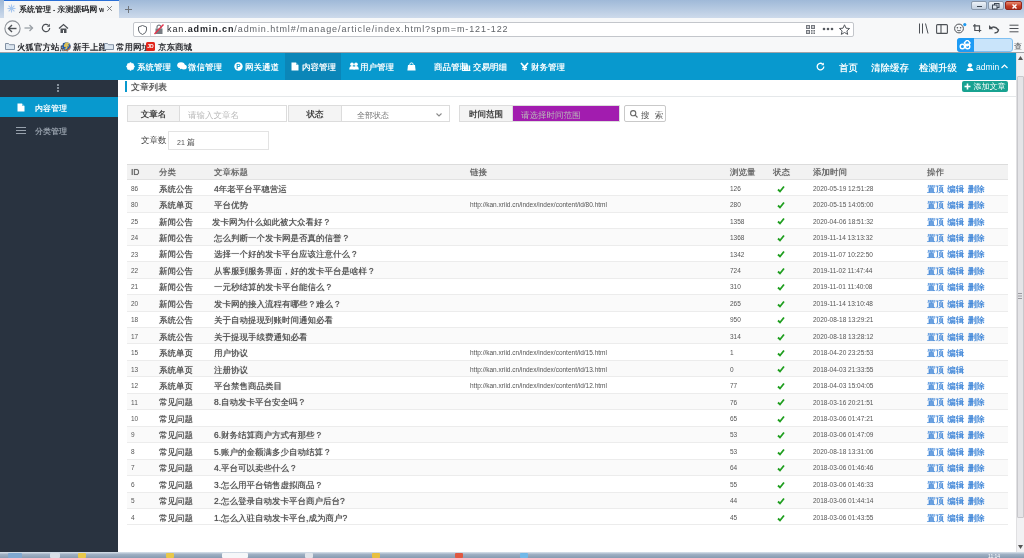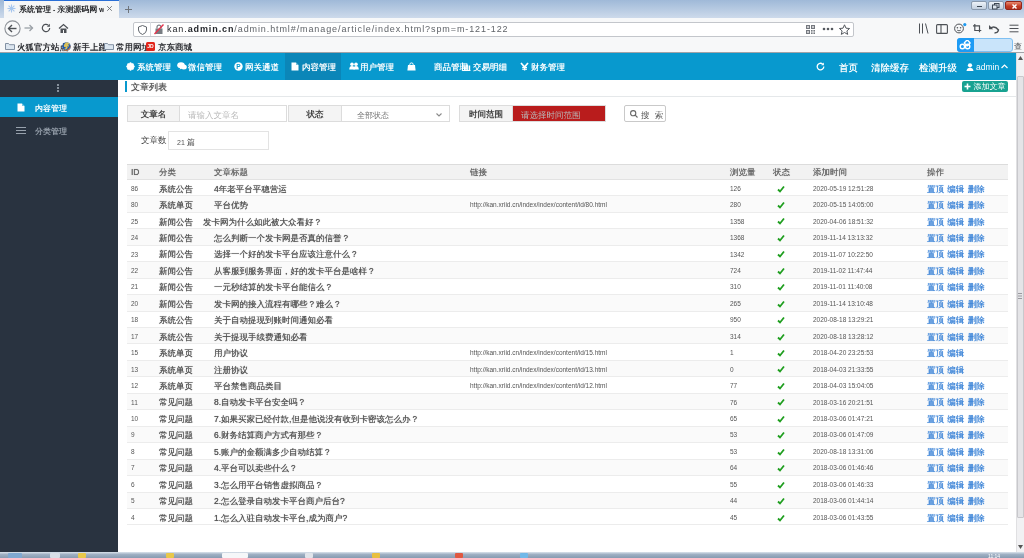--- a/index.html
+++ b/index.html
@@ -337,21 +337,21 @@
       <span style="position:absolute;left:8px;top:4px;font-size:8.5px;color:#b9b9b9">请输入文章名</span>
     </div>
 <div class="abs" style="left:288px;top:105px;width:54px;height:16.5px;background:#f4f4f4;border:1px solid #dcdcdc;font-size:8.5px;font-weight:bold;color:#444;text-align:center;line-height:16px">状态</div>
 <div class="abs" style="left:341px;top:105px;width:109px;height:16.5px;background:#fff;border:1px solid #dcdcdc">
       <span style="position:absolute;left:15px;top:4px;font-size:8px;color:#777">全部状态</span>
       <svg width="6" height="4" viewBox="0 0 6 4" style="position:absolute;right:7px;top:6.5px">
         <path d="M0.5 0.5 L3 3 L5.5 0.5" stroke="#8a8a8a" stroke-width="1.1" fill="none"></path>
       </svg>
     </div>
 <div class="abs" style="left:459px;top:105px;width:54px;height:16.5px;background:#f4f4f4;border:1px solid #dcdcdc;font-size:8.5px;font-weight:bold;color:#444;text-align:center;line-height:16px">时间范围</div>
-<div class="abs" style="left:512px;top:105px;width:94px;height:16.5px;background:#b91c1c;border:1px solid #dcdcdc">
+<div class="abs" style="left:512px;top:105px;width:108px;height:16.5px;background:#a21caf;border:1px solid #dcdcdc">
       <span style="position:absolute;left:8px;top:4px;font-size:8.5px;color:#b9b9b9">请选择时间范围</span>
     </div>
 <div class="abs" style="left:624px;top:105px;width:42px;height:16.5px;background:#fff;border:1px solid #c9c9c9;border-radius:2px">
       <svg width="8" height="8" viewBox="0 0 8 8" style="position:absolute;left:5px;top:4px">
         <circle cx="3.2" cy="3.2" r="2.6" fill="none" stroke="#666" stroke-width="1.1"></circle>
         <line x1="5.2" y1="5.2" x2="7.5" y2="7.5" stroke="#666" stroke-width="1.1"></line>
       </svg>
       <span style="position:absolute;left:16px;top:4px;font-size:8.5px;color:#555;letter-spacing:1.5px">搜 索</span>
     </div>
 <div class="abs" style="left:141px;top:135px;font-size:8.5px;color:#444;font-weight:normal">文章数</div>
@@ -388,21 +388,21 @@
 <div class="abs" style="left:777px;top:200.95px">
       <svg width="8" height="8" viewBox="0 0 8 8" style="">
         <path d="M1 4.5 L3 6.5 L7 1.5" stroke="#1f9e1f" stroke-width="1.8" fill="none"></path>
       </svg>
     </div>
 <div class="abs" style="left:813px;top:201.15px;font-size:6.5px;color:#555;white-space:nowrap">2020-05-15 14:05:00</div>
 <div class="abs" style="left:927px;top:200.05px;font-size:8.5px;color:#3f86d8;white-space:nowrap;word-spacing:1px;text-shadow:0 0 0.7px currentColor">置顶 编辑 删除</div>
 <div class="abs" style="left:127px;top:212.90px;width:881px;height:16.45px;background:#fff;border-bottom:1px solid #ececec"></div>
 <div class="abs" style="left:131px;top:217.60px;font-size:6.5px;color:#555">25</div>
 <div class="abs" style="left:159px;top:216.50px;font-size:8.5px;color:#555;white-space:nowrap;text-shadow:0 0 0.7px currentColor">新闻公告</div>
-<div class="abs" style="left:203px;top:216.50px;font-size:8.5px;color:#555;white-space:nowrap;text-shadow:0 0 0.7px currentColor">发卡网为什么如此被大众看好？</div>
+<div class="abs" style="left:212px;top:216.50px;font-size:8.5px;color:#555;white-space:nowrap;text-shadow:0 0 0.7px currentColor">发卡网为什么如此被大众看好？</div>
 <div class="abs" style="left:730px;top:217.60px;font-size:6.5px;color:#555">1358</div>
 <div class="abs" style="left:777px;top:217.40px">
       <svg width="8" height="8" viewBox="0 0 8 8" style="">
         <path d="M1 4.5 L3 6.5 L7 1.5" stroke="#1f9e1f" stroke-width="1.8" fill="none"></path>
       </svg>
     </div>
 <div class="abs" style="left:813px;top:217.60px;font-size:6.5px;color:#555;white-space:nowrap">2020-04-06 18:51:32</div>
 <div class="abs" style="left:927px;top:216.50px;font-size:8.5px;color:#3f86d8;white-space:nowrap;word-spacing:1px;text-shadow:0 0 0.7px currentColor">置顶 编辑 删除</div>
 <div class="abs" style="left:127px;top:229.35px;width:881px;height:16.45px;background:#fafafa;border-bottom:1px solid #ececec"></div>
 <div class="abs" style="left:131px;top:234.05px;font-size:6.5px;color:#555">24</div>
@@ -535,21 +535,20 @@
 <div class="abs" style="left:777px;top:398.35px">
       <svg width="8" height="8" viewBox="0 0 8 8" style="">
         <path d="M1 4.5 L3 6.5 L7 1.5" stroke="#1f9e1f" stroke-width="1.8" fill="none"></path>
       </svg>
     </div>
 <div class="abs" style="left:813px;top:398.55px;font-size:6.5px;color:#555;white-space:nowrap">2018-03-16 20:21:51</div>
 <div class="abs" style="left:927px;top:397.45px;font-size:8.5px;color:#3f86d8;white-space:nowrap;word-spacing:1px;text-shadow:0 0 0.7px currentColor">置顶 编辑 删除</div>
 <div class="abs" style="left:127px;top:410.30px;width:881px;height:16.45px;background:#fff;border-bottom:1px solid #ececec"></div>
 <div class="abs" style="left:131px;top:415.00px;font-size:6.5px;color:#555">10</div>
 <div class="abs" style="left:159px;top:413.90px;font-size:8.5px;color:#555;white-space:nowrap;text-shadow:0 0 0.7px currentColor">常见问题</div>
-<div class="abs" style="left:214px;top:413.90px;font-size:8.5px;color:#555;white-space:nowrap;text-shadow:0 0 0.7px currentColor">7.如果买家已经付款,但是他说没有收到卡密该怎么办？</div>
 <div class="abs" style="left:730px;top:415.00px;font-size:6.5px;color:#555">65</div>
 <div class="abs" style="left:777px;top:414.80px">
       <svg width="8" height="8" viewBox="0 0 8 8" style="">
         <path d="M1 4.5 L3 6.5 L7 1.5" stroke="#1f9e1f" stroke-width="1.8" fill="none"></path>
       </svg>
     </div>
 <div class="abs" style="left:813px;top:415.00px;font-size:6.5px;color:#555;white-space:nowrap">2018-03-06 01:47:21</div>
 <div class="abs" style="left:927px;top:413.90px;font-size:8.5px;color:#3f86d8;white-space:nowrap;word-spacing:1px;text-shadow:0 0 0.7px currentColor">置顶 编辑 删除</div>
 <div class="abs" style="left:127px;top:426.75px;width:881px;height:16.45px;background:#fafafa;border-bottom:1px solid #ececec"></div>
 <div class="abs" style="left:131px;top:431.45px;font-size:6.5px;color:#555">9</div>

